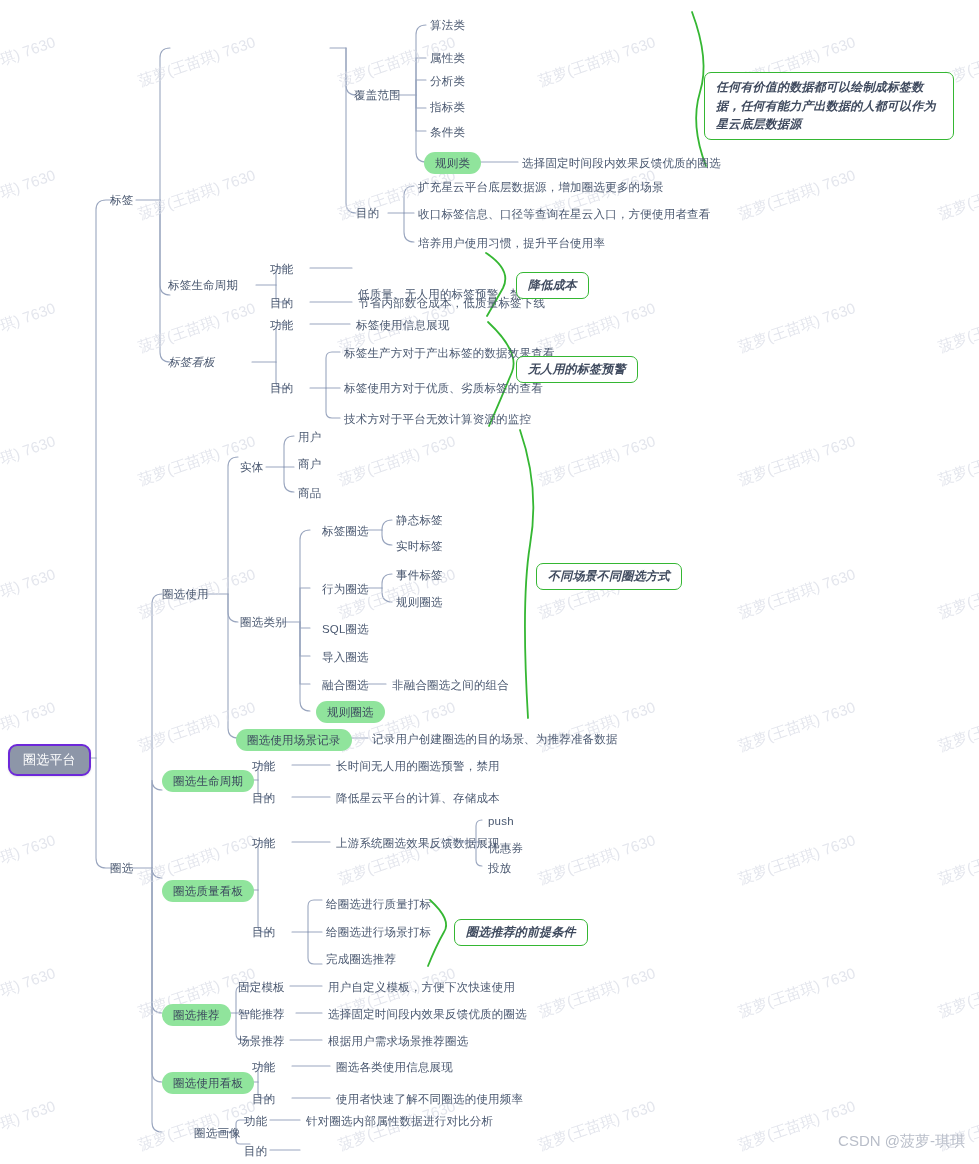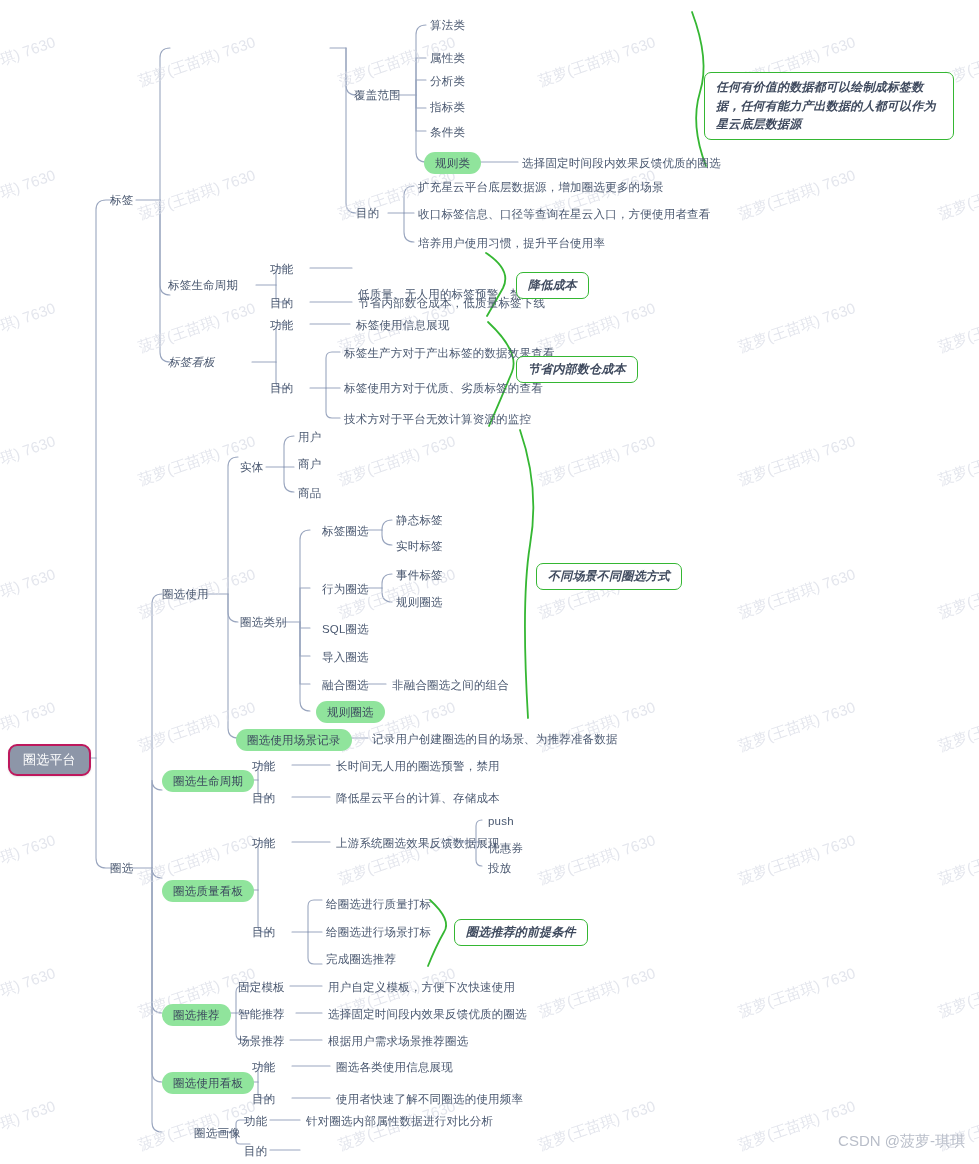--- a/index.html
+++ b/index.html
@@ -51,21 +51,21 @@
     line-height: 1.25;
     letter-spacing: .2px;
   }
   
   .n-plain { color: #4a5870; }
 
   
   .n-root {
     background: #8d96a8;
     color: #ffffff;
-    border: 2px solid #be185d;
+    border: 2px solid #6d28d9;
     border-radius: 9px;
     padding: 6px 13px;
     font-size: 13px;
     box-shadow: 0 1px 2px rgba(0,0,0,.10);
   }
   
   .n-pill {
     background: #90e49c;
     color: #3c4a5e;
     border-radius: 11px;
@@ -346,21 +346,21 @@
     <div class="node n-callout" style="left:516px; top:272px;">降低成本</div>
 
     <div class="node n-plain" style="left:168px; top:355px;font-style:italic;">标签看板</div>
     <div class="node n-plain" style="left:270px; top:318px;">功能</div>
     <div class="node n-plain" style="left:356px; top:318px;">标签使用信息展现</div>
     <div class="node n-plain" style="left:270px; top:381px;">目的</div>
     <div class="node n-plain" style="left:344px; top:346px;">标签生产方对于产出标签的数据效果查看</div>
     <div class="node n-plain" style="left:344px; top:381px;">标签使用方对于优质、劣质标签的查看</div>
     <div class="node n-plain" style="left:344px; top:412px;">技术方对于平台无效计算资源的监控</div>
 
-    <div class="node n-callout" style="left:516px; top:356px;">节省内部数仓成本</div>
+    <div class="node n-callout" style="left:516px; top:356px;">无人用的标签预警</div>
 
     <div class="node n-plain" style="left:162px; top:587px;">圈选使用</div>
 
     <div class="node n-plain" style="left:240px; top:460px;">实体</div>
     <div class="node n-plain" style="left:298px; top:430px;">用户</div>
     <div class="node n-plain" style="left:298px; top:457px;">商户</div>
     <div class="node n-plain" style="left:298px; top:486px;">商品</div>
 
     <div class="node n-plain" style="left:240px; top:615px;">圈选类别</div>
 

